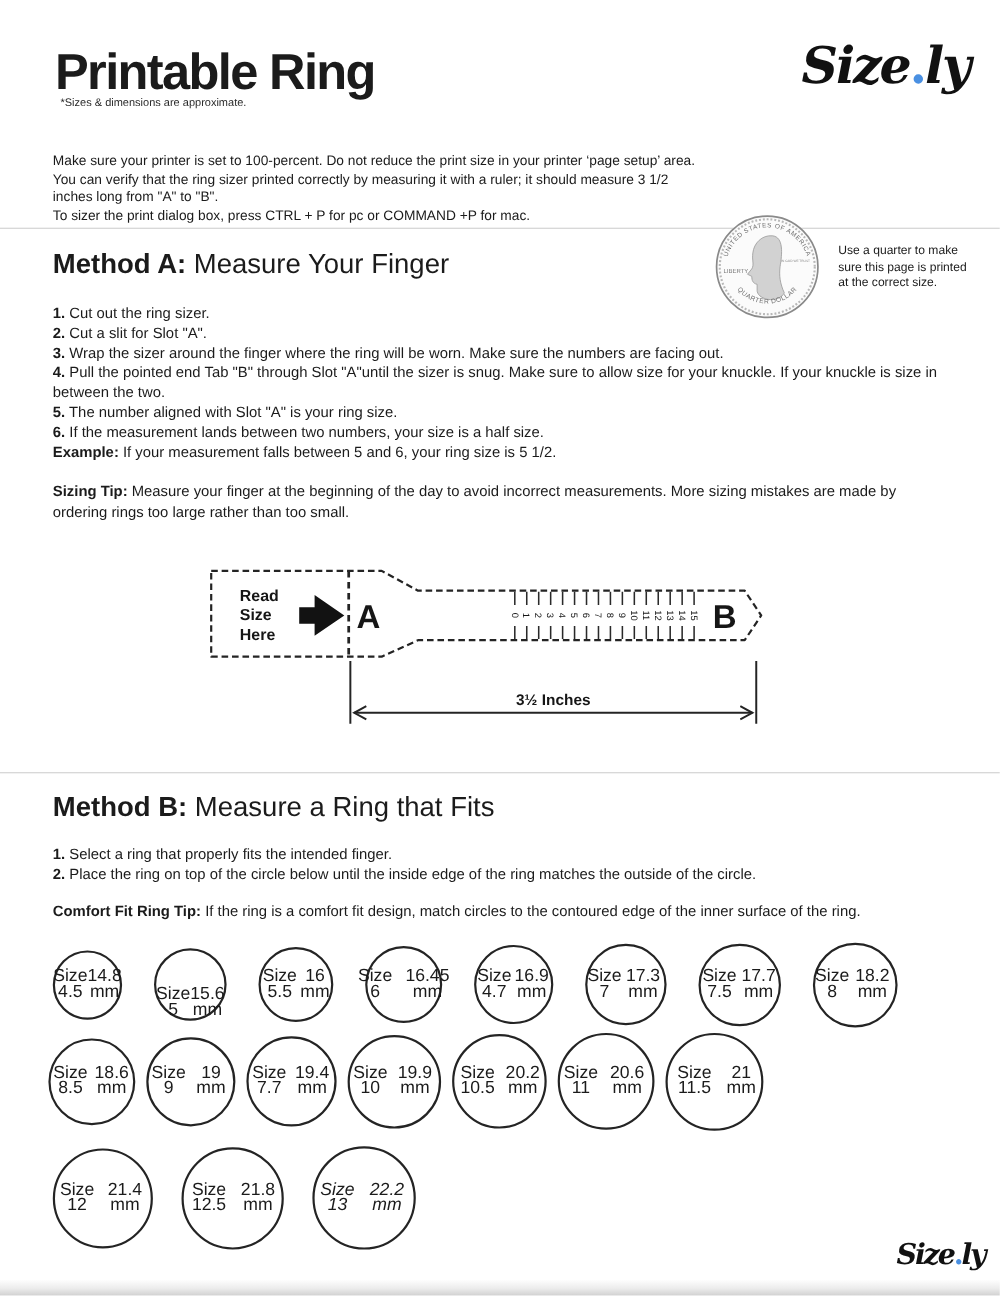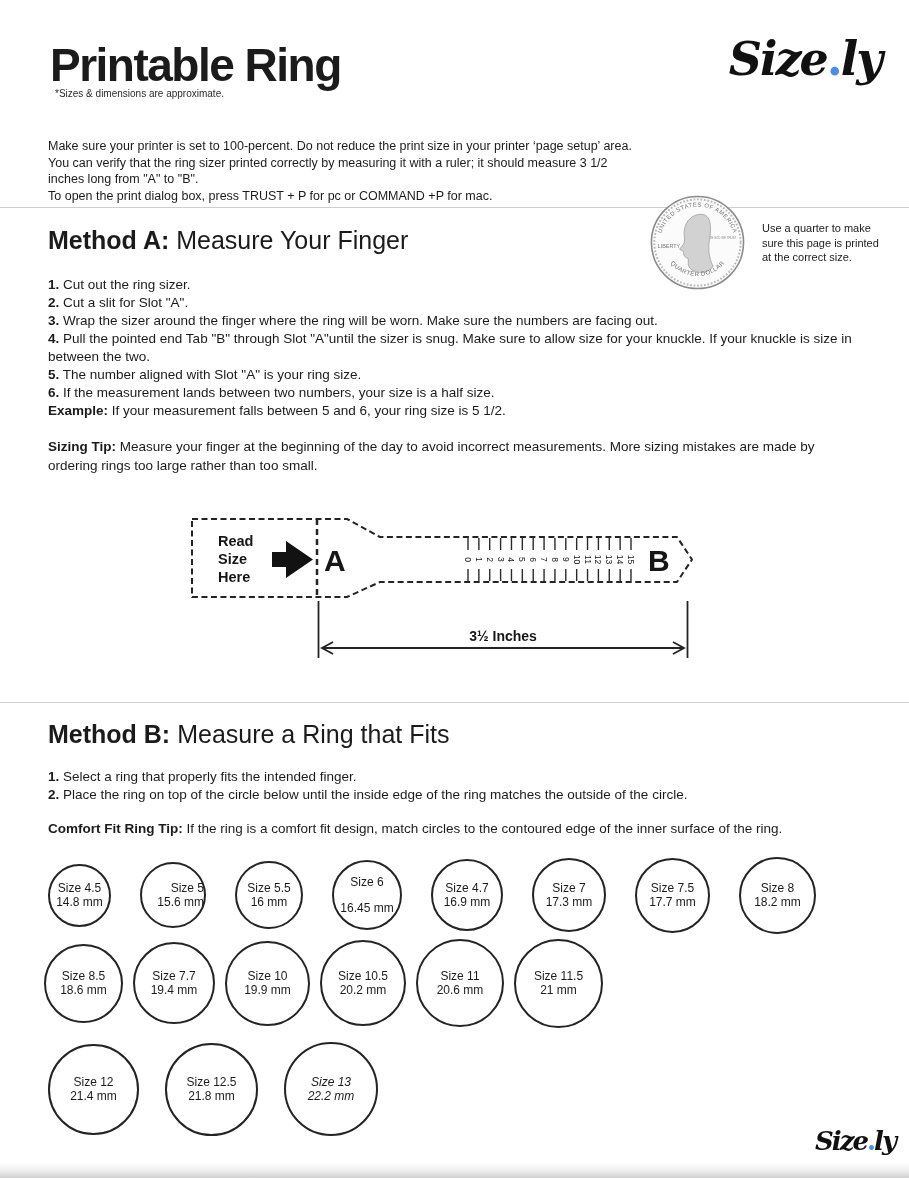--- a/index.html
+++ b/index.html
@@ -45,40 +45,40 @@
   .dim{stroke:#242424;stroke-width:1.8;fill:none;}
   .dim-label{font-size:14px;font-weight:700;text-anchor:middle;}
   .tick{stroke:#2a2a2a;stroke-width:1.4;}
   .tick-num{font-size:8.5px;text-anchor:middle;}
 
   .ring-row{position:absolute;display:flex;align-items:center;}
   .row-0{left:48px;top:853px;gap:29px;height:84px;}
   .row-1{left:44px;top:936px;gap:10px;height:94px;}
   .row-2{left:48px;top:1040px;gap:26px;height:98px;}
   .ring-circle{border:2px solid #242424;border-radius:50%;box-sizing:border-box;
-    display:flex;flex-direction:column;align-items:center;justify-content:center;
-    font-size:12px;line-height:14.5px;text-align:center;background:#fff;flex:0 0 auto;}
+    display:flex;flex-direction:row;align-items:center;justify-content:center;
+    font-size:16px;line-height:14.5px;text-align:center;background:#fff;flex:0 0 auto;}
 
   .bottom-bar{left:0;bottom:0;width:909px;height:15px;
     background:linear-gradient(to bottom,#ffffff 0%,#ececec 55%,#d0d0d0 100%);}
 
   .coin-svg text{font-family:"Liberation Sans",sans-serif;}
 </style>
 </head>
 <body>
 
 <div class="page">
 
   <div class="abs title">Printable Ring</div>
   <div class="abs disclaimer">*Sizes &amp; dimensions are approximate.</div>
   <div class="abs brand logo-header"><span>Size</span><span class="dot" style="color:#4a90e2;">.</span><span>ly</span></div>
 
   <div class="abs intro">
     <div>Make sure your printer is set to 100-percent.  Do not reduce the print size in your printer ‘page setup’ area. You can verify that the ring sizer printed correctly by measuring it with a ruler; it should measure 3 1/2 inches long from "A" to "B".</div>
-    <div>To open the print dialog box, press TRUST + P for pc or COMMAND +P for mac.</div>
+    <div>To sizer the print dialog box, press CTRL + P for pc or COMMAND +P for mac.</div>
   </div>
 
   <div class="abs rule rule1"></div>
 
   <div class="abs mh mh-a"><b>Method A:</b><span> Measure Your Finger</span></div>
 
   <svg class="abs coin coin-svg" viewBox="0 0 100 100">
     <circle cx="50" cy="50" r="47.5" fill="#fbfbfb" stroke="#8a8a8a" stroke-width="1.6"></circle>
     <circle cx="50" cy="50" r="44.5" fill="none" stroke="#b8b8b8" stroke-width="2" stroke-dasharray="1.8 1.8"></circle>
     <defs>
@@ -223,20 +223,24 @@
       <div class="ring-circle" style="width: 77px; height: 77px;">
         <span>Size 8</span>
         <span>18.2 mm</span>
       </div>
     </div>
   <div id="ring-row-1" class="ring-row row-1">
       <div class="ring-circle" style="width: 79px; height: 79px;">
         <span>Size 8.5</span>
         <span>18.6 mm</span>
       </div>
+      <div class="ring-circle" style="width: 81px; height: 81px;">
+        <span>Size 9</span>
+        <span>19 mm</span>
+      </div>
       <div class="ring-circle" style="width: 82px; height: 82px;">
         <span>Size 7.7</span>
         <span>19.4 mm</span>
       </div>
       <div class="ring-circle" style="width: 85px; height: 85px;">
         <span>Size 10</span>
         <span>19.9 mm</span>
       </div>
       <div class="ring-circle" style="width: 86px; height: 86px;">
         <span>Size 10.5</span>

